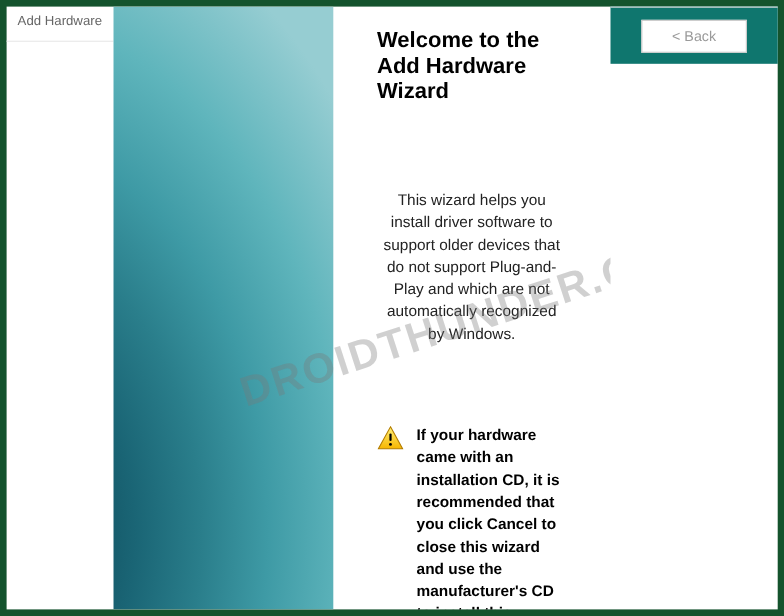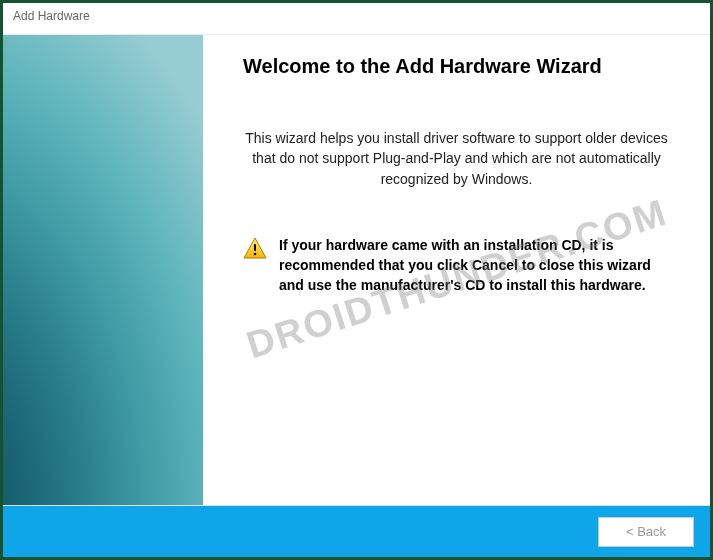--- a/index.html
+++ b/index.html
@@ -12,22 +12,22 @@
       width: 713px;
       height: 560px;
       background: #fff;
       overflow: hidden;
       position: relative;
     }
     .window {
       width: 100%;
       height: 100%;
       display: flex;
-      flex-direction: column;
-      border: 3px solid #14532d;
+      flex-direction: row;
+      border: 6px solid #14532d;
     }
     .titlebar {
       height: 32px;
       padding: 6px 10px;
       font-size: 12px;
       color: #666;
       border-bottom: 1px solid #e8e8e8;
     }
     .main {
       flex: 1;
@@ -39,20 +39,21 @@
       height: 100%;
       background: radial-gradient(ellipse 400px 600px at -100px 480px, #0a3d4a 0%, #104e5e 15%, #1a6575 30%, #2a7e8b 45%, #3e9aa5 60%, #5fb5bc 78%, #96cdd2 100%);
       position: relative;
     }
     .content {
       flex: 1;
       padding: 20px 40px 10px 40px;
       display: flex;
       flex-direction: column;
       position: relative;
+      gap: 26px;
     }
     .heading {
       font-size: 20px;
       font-weight: 700;
       color: #000;
       margin-bottom: 50px;
     }
     .para {
       font-size: 14px;
       color: #222;
@@ -80,26 +81,26 @@
     }
     .continue-text {
       font-size: 14px;
       color: #222;
       margin-top: auto;
       margin-bottom: 6px;
     }
     .footer {
       height: 52px;
       border-top: 1px solid #e0e0e0;
-      background: #0ea5e9;
+      background: #0f766e;
       display: flex;
       justify-content: flex-end;
       align-items: center;
       gap: 8px;
-      padding: 0 16px;
+      padding: 0 28px;
     }
     .btn {
       min-width: 96px;
       height: 30px;
       background: #fff;
       border: 1px solid #c8c8c8;
       font-size: 13px;
       color: #222;
       cursor: pointer;
       font-family: inherit;

